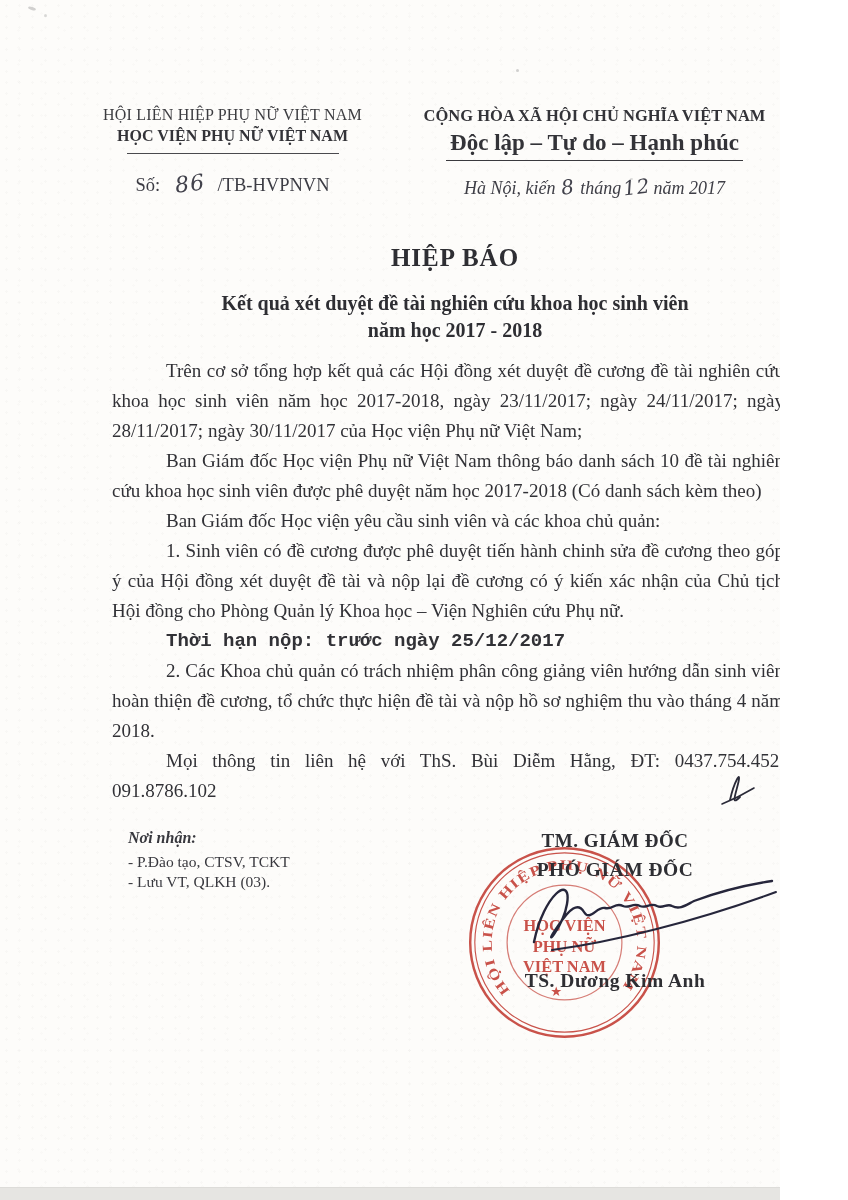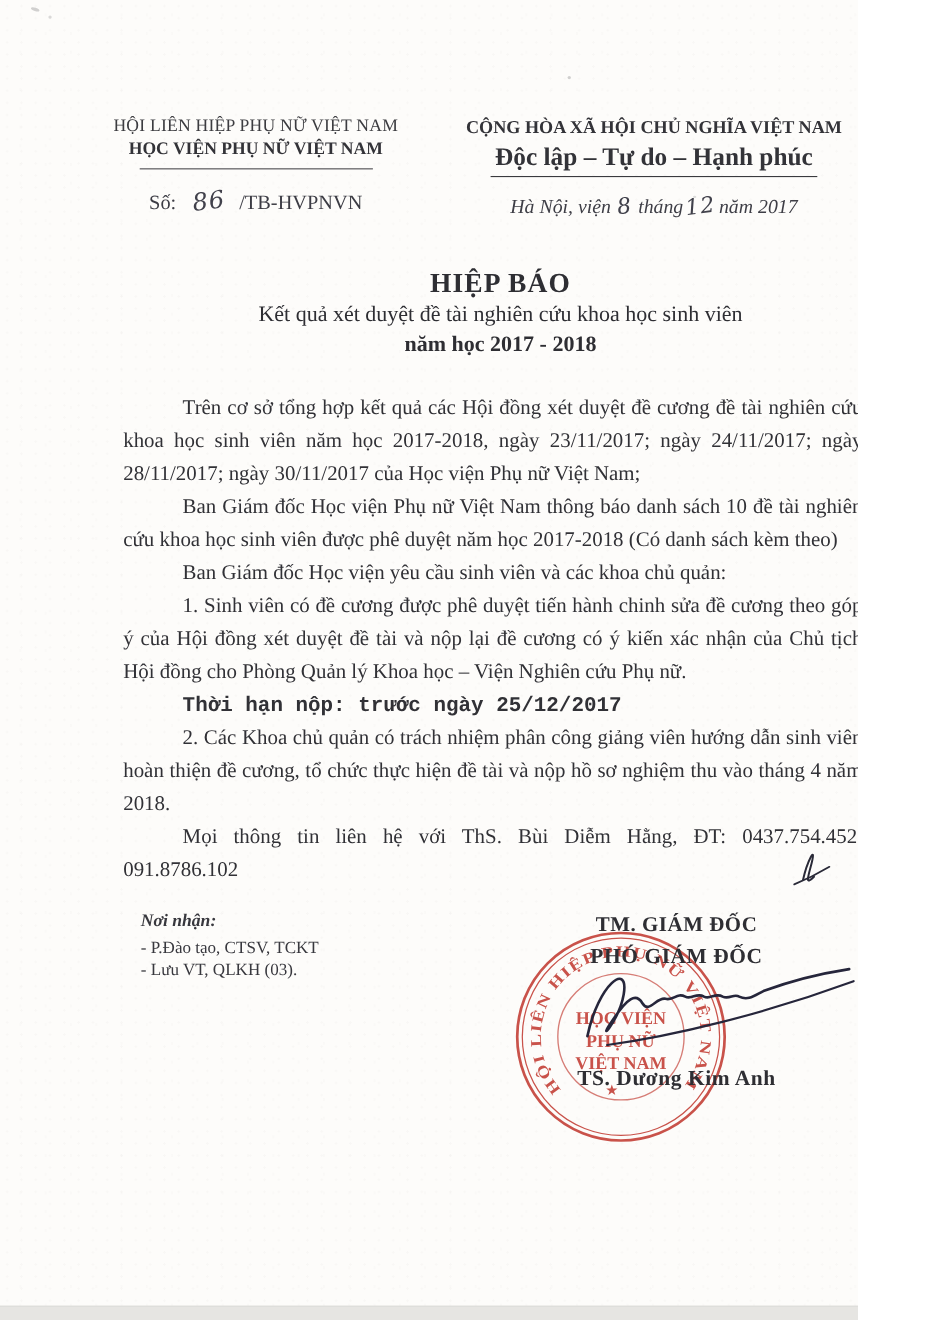--- a/index.html
+++ b/index.html
@@ -29,21 +29,21 @@
   .h-r2{display:inline-block;font-size:23px;font-weight:bold;margin-top:4px;
         padding:0 4px 4px;border-bottom:1.7px solid #3a3a3e;color:#333338;}
   .dateline{margin-top:14px;font-size:18px;font-style:italic;color:#3e3e46;}
   .hand{font-family:"DejaVu Serif",serif;font-style:italic;display:inline-block;
         color:#41414b;font-size:22px;transform:rotate(-7deg);letter-spacing:1px;}
   .hand-sm{font-size:20px;margin:0 1px;}
 
   
   .title-block{position:absolute;top:244px;left:80px;width:750px;text-align:center;}
   .doc-title{font-size:25px;font-weight:bold;letter-spacing:1px;color:#2e2e33;}
-  .doc-sub{font-size:20px;font-weight:normal;margin-top:3px;color:#2e2e33;}
+  .doc-sub{font-size:20px;font-weight:bold;margin-top:20px;color:#2e2e33;}
   .doc-sub2{font-size:20px;font-weight:bold;margin-top:4px;color:#2e2e33;}
 
   
   .body-block{position:absolute;top:356px;left:112px;width:672px;
               font-size:19px;line-height:30px;text-align:justify;color:#313136;}
   .para{margin:0;text-indent:54px;}
   .para-noindent{margin:0;text-indent:0;}
   .bold{font-weight:bold;font-family:Liberation Mono, monospace;}
   .force-just{text-align:justify;text-align-last:justify;}
 
@@ -78,21 +78,21 @@
       <div class="so-line">
         <span>Số:</span>
         <span class="hand" style="margin:0 8px 0 10px;">86</span>
         <span>/TB-HVPNVN</span>
       </div>
     </div>
     <div class="h-right">
       <div class="h-r1">CỘNG HÒA XÃ HỘI CHỦ NGHĨA VIỆT NAM</div>
       <div><span class="h-r2">Độc lập – Tự do – Hạnh phúc</span></div>
       <div class="dateline">
-        <span>Hà Nội, viện</span>
+        <span>Hà Nội, kiến</span>
         <span class="hand hand-sm">8</span>
         <span>tháng</span><span class="hand hand-sm" style="margin-left:2px;">12</span><span style="margin-left:2px;">năm 2017</span>
       </div>
     </div>
   </div>
 
   <div class="title-block">
     <div class="doc-title">HIỆP BÁO</div>
     <div class="doc-sub">Kết quả xét duyệt đề tài nghiên cứu khoa học sinh viên</div>
     <div class="doc-sub2">năm học 2017 - 2018</div>

